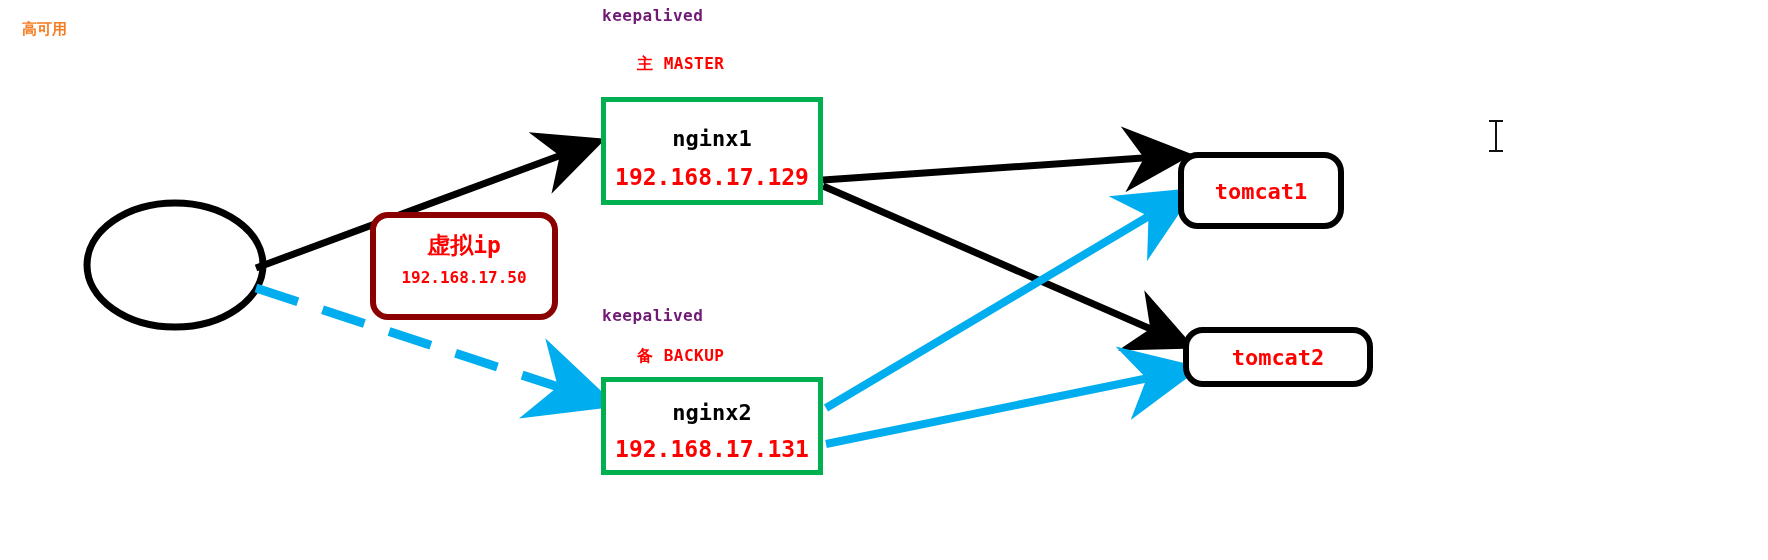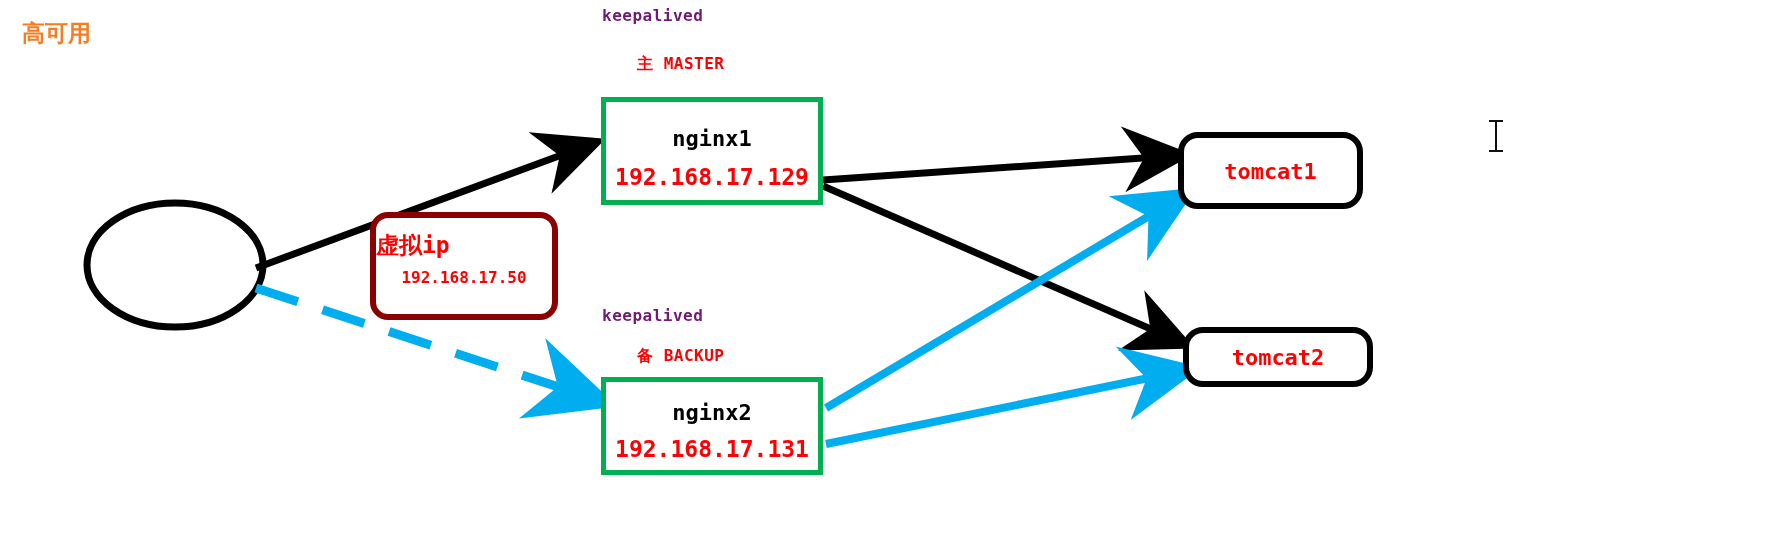--- a/index.html
+++ b/index.html
@@ -2,46 +2,46 @@
 <html><head>
 <meta charset="utf-8">
 <style>
   html,body{margin:0;padding:0;background:#ffffff;}
   body{width:1768px;height:560px;position:relative;overflow:hidden;
        font-family:"DejaVu Sans Mono","Liberation Mono",monospace;}
   .stage{position:absolute;left:0;top:0;width:1768px;height:560px;}
   svg.layer{position:absolute;left:0;top:0;width:1768px;height:560px;overflow:visible;}
   .lbl{position:absolute;white-space:pre;font-weight:bold;line-height:1;}
 
-  .title-ha{left:22px;top:22px;color:#F57C20;font-size:23px;
+  .title-ha{left:22px;top:22px;color:#F57C20;font-size:15px;
             font-family:"DejaVu Sans","Liberation Sans",sans-serif;font-weight:bold;}
 
   .ka{color:#701a75;font-size:16px;letter-spacing:.5px;}
   .ka1{left:602px;top:8px;}
   .ka2{left:602px;top:308px;}
 
   .role{color:#FF0000;font-size:16px;letter-spacing:.5px;}
   .role1{left:637px;top:56px;}
   .role2{left:637px;top:348px;}
 
   .nbox{position:absolute;border:5px solid #00B050;background:#fff;box-sizing:border-box;padding-left:24px;}
   .nbox1{left:601px;top:97px;width:222px;height:108px;}
   .nbox2{left:601px;top:377px;width:222px;height:98px;}
   .nname{position:absolute;left:0;right:0;color:#000000;font-size:22px;text-align:center;font-weight:bold;}
   .nip{position:absolute;left:0;right:0;color:#FF0000;font-size:23px;text-align:center;font-weight:bold;}
   .nbox1 .nname{top:24px;} .nbox1 .nip{top:62px;}
   .nbox2 .nname{top:18px;} .nbox2 .nip{top:54px;}
 
   .vbox{position:absolute;left:370px;top:212px;width:188px;height:108px;
         border:6px solid #8B0000;border-radius:18px;background:#fff;box-sizing:border-box;}
-  .vname{position:absolute;left:0;right:0;top:12px;color:#FF0000;font-size:23px;text-align:left;font-weight:bold;}
+  .vname{position:absolute;left:0;right:0;top:12px;color:#FF0000;font-size:23px;text-align:center;font-weight:bold;}
   .vip{position:absolute;left:0;right:0;top:50px;color:#FF0000;font-size:16px;text-align:center;font-weight:bold;}
 
   .tbox{position:absolute;border:6px solid #000000;border-radius:20px;background:#fff;box-sizing:border-box;}
-  .tbox1{left:1178px;top:132px;width:185px;height:77px;}
+  .tbox1{left:1178px;top:152px;width:166px;height:77px;}
   .tbox2{left:1183px;top:327px;width:190px;height:60px;}
   .tname{position:absolute;left:0;right:0;top:50%;transform:translateY(-50%);
          color:#FF0000;font-size:22px;text-align:center;font-weight:bold;}
 
   .caret{position:absolute;left:1489px;top:120px;width:14px;height:32px;}
   .caret i{position:absolute;background:#111;}
   .caret .bar{left:6px;top:0;width:2px;height:32px;}
   .caret .tp{left:0;top:0;width:14px;height:2px;}
   .caret .bt{left:0;bottom:0;width:14px;height:2px;}
 </style>

